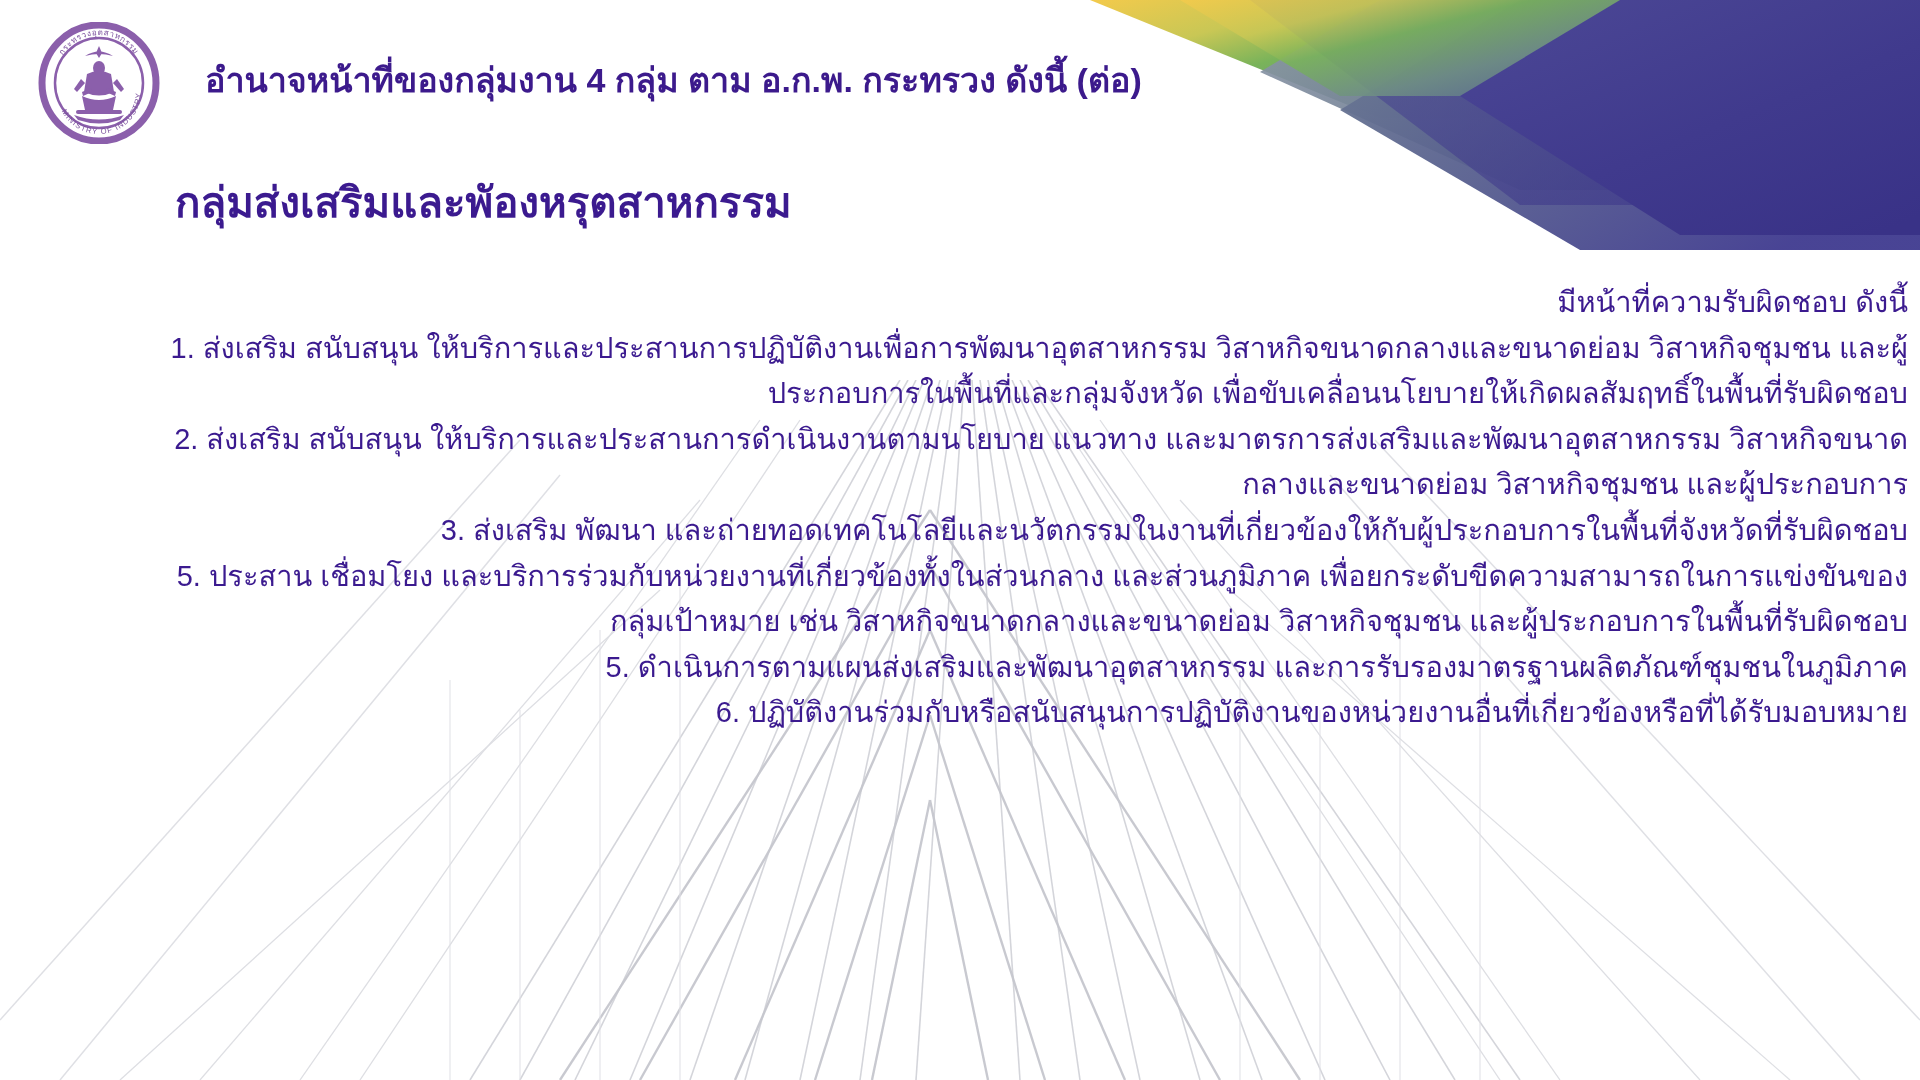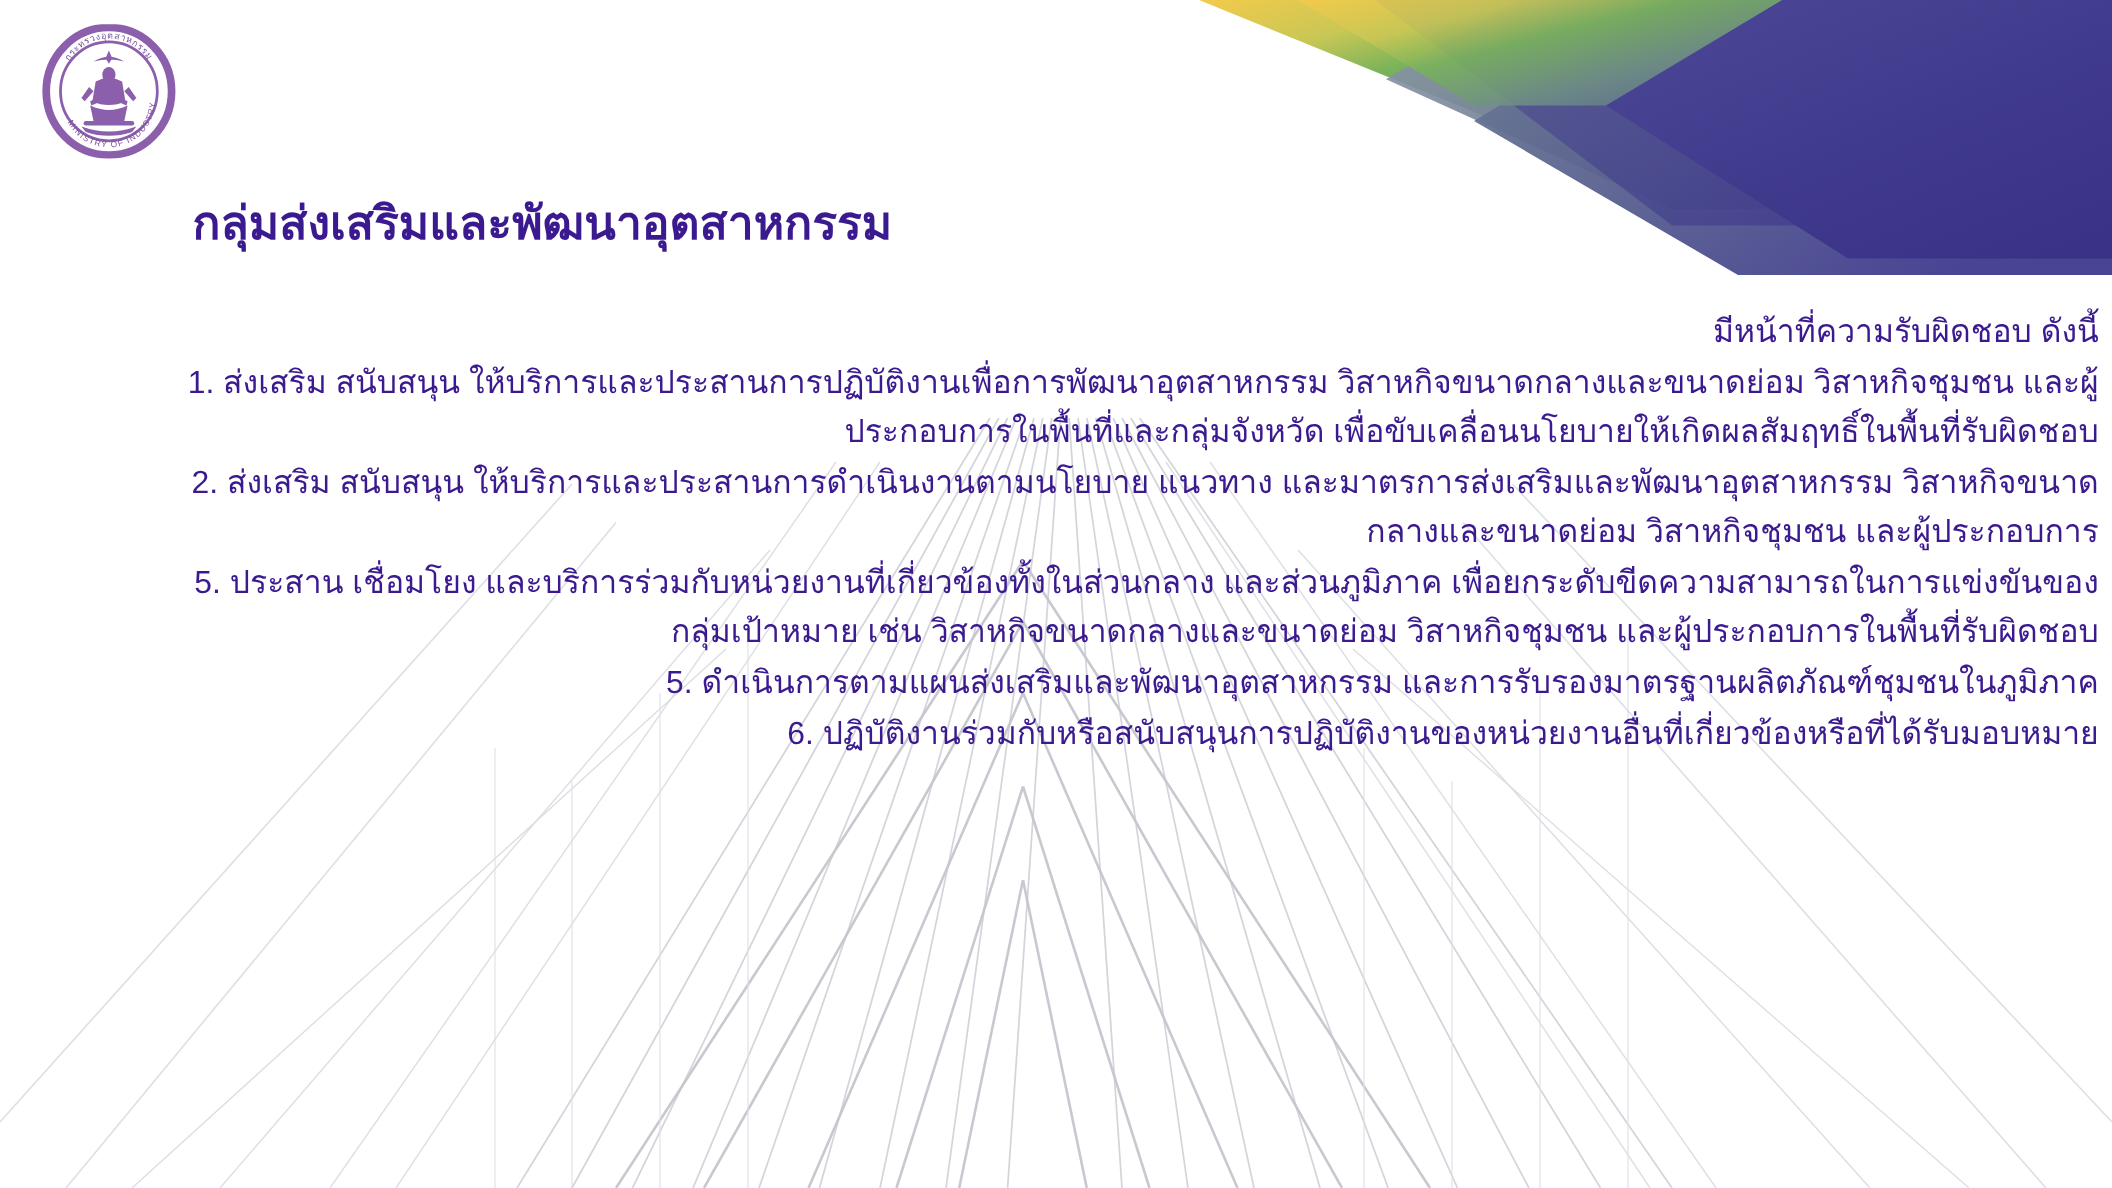--- a/index.html
+++ b/index.html
@@ -199,25 +199,27 @@
     <path id="arcTop" d="M61 13 m-42 42 a42 42 0 0 1 84 0" fill="none"></path>
     <path id="arcBot" d="M19 70 a42 42 0 0 0 84 0" fill="none"></path>
     <text font-size="8.2" fill="#7a4f9c" font-family="'Liberation Sans',sans-serif" letter-spacing="0.6">
       <textPath href="#arcTop" startOffset="17%">กระทรวงอุตสาหกรรม</textPath>
     </text>
     <text font-size="7.6" fill="#7a4f9c" font-family="'Liberation Sans',sans-serif" letter-spacing="1.1">
       <textPath href="#arcBot" startOffset="15%">MINISTRY OF INDUSTRY</textPath>
     </text>
   </svg>
 
-
-  <div class="section-title">กลุ่มส่งเสริมและพัฒนาอุตสาหกรรม</div>
+  <div class="header-title">อำนาจหน้าที่ของกลุ่มงาน 4 กลุ่ม ตาม อ.ก.พ. กระทรวง ดังนี้ (ต่อ)</div>
+
+  <div class="section-title">กลุ่มส่งเสริมและพัองหรุตสาหกรรม</div>
 
   <div class="body-copy">
     <p class="para lead">มีหน้าที่ความรับผิดชอบ ดังนี้</p>
     <p class="para">1. ส่งเสริม สนับสนุน ให้บริการและประสานการปฏิบัติงานเพื่อการพัฒนาอุตสาหกรรม วิสาหกิจขนาดกลางและขนาดย่อม วิสาหกิจชุมชน และผู้ประกอบการในพื้นที่และกลุ่มจังหวัด เพื่อขับเคลื่อนนโยบายให้เกิดผลสัมฤทธิ์ในพื้นที่รับผิดชอบ</p>
     <p class="para">2. ส่งเสริม สนับสนุน ให้บริการและประสานการดำเนินงานตามนโยบาย แนวทาง และมาตรการส่งเสริมและพัฒนาอุตสาหกรรม วิสาหกิจขนาดกลางและขนาดย่อม วิสาหกิจชุมชน และผู้ประกอบการ</p>
+    <p class="para">3. ส่งเสริม พัฒนา และถ่ายทอดเทคโนโลยีและนวัตกรรมในงานที่เกี่ยวข้องให้กับผู้ประกอบการในพื้นที่จังหวัดที่รับผิดชอบ</p>
     <p class="para">5. ประสาน เชื่อมโยง และบริการร่วมกับหน่วยงานที่เกี่ยวข้องทั้งในส่วนกลาง และส่วนภูมิภาค เพื่อยกระดับขีดความสามารถในการแข่งขันของกลุ่มเป้าหมาย เช่น วิสาหกิจขนาดกลางและขนาดย่อม วิสาหกิจชุมชน และผู้ประกอบการในพื้นที่รับผิดชอบ</p>
     <p class="para">5. ดำเนินการตามแผนส่งเสริมและพัฒนาอุตสาหกรรม และการรับรองมาตรฐานผลิตภัณฑ์ชุมชนในภูมิภาค</p>
     <p class="para">6. ปฏิบัติงานร่วมกับหรือสนับสนุนการปฏิบัติงานของหน่วยงานอื่นที่เกี่ยวข้องหรือที่ได้รับมอบหมาย</p>
   </div>
 
 </div>
 
 </body></html>

